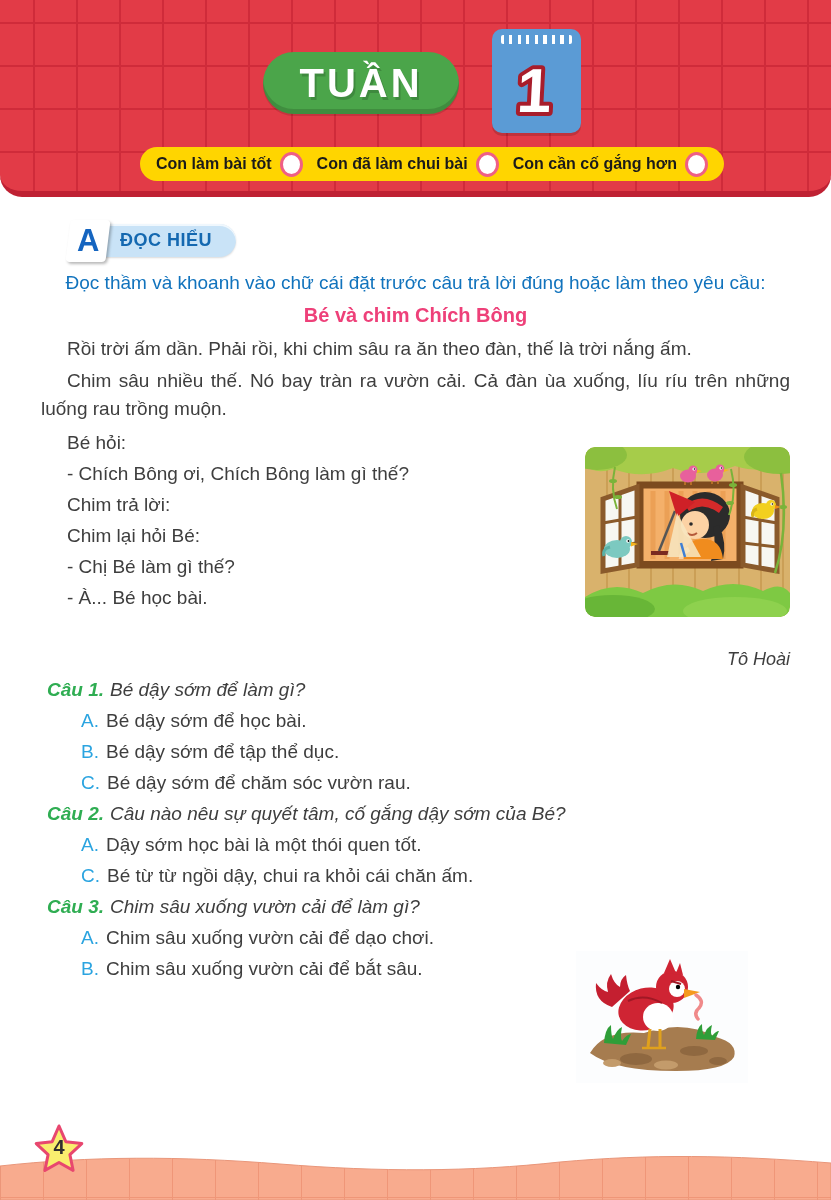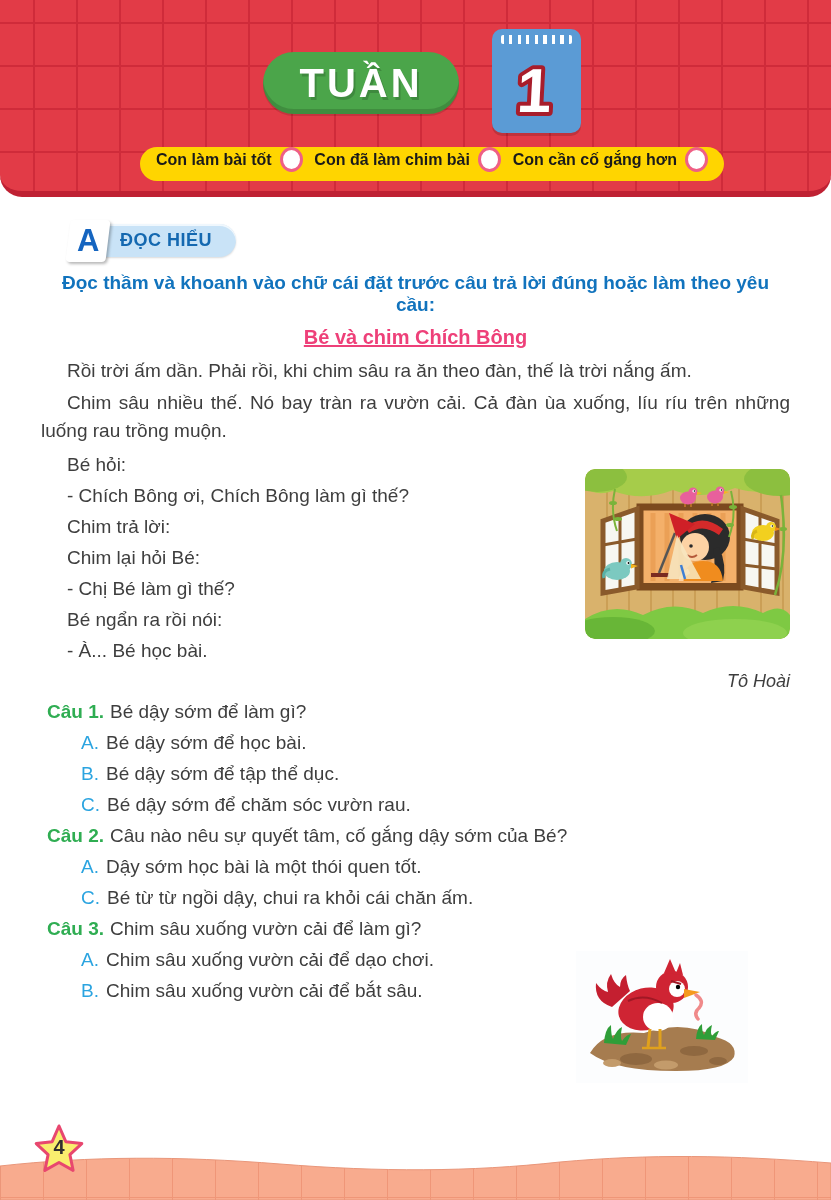--- a/index.html
+++ b/index.html
@@ -37,21 +37,21 @@
   }
   .calendar .binding {
     height:9px; margin:6px 9px 0 9px;
     background:repeating-linear-gradient(90deg,#fff 0 3px, transparent 3px 8.5px);
     border-radius:2px;
   }
   .calendar svg { display:block; margin-top:-4px; }
   .banner {
     position:absolute; left:140px; top:147px; width:584px; height:34px;
     background:#ffd500; border-radius:17px;
-    display:flex; align-items:flex-start; justify-content:space-between;
+    display:flex; align-items:center; justify-content:space-between;
     padding:0 16px;
   }
   .banner-item { display:flex; align-items:center; gap:8px; }
   .banner-item .lbl { font-size:16px; font-weight:bold; color:#1a1a1a; }
   .banner-item .circle {
     width:23px; height:25px; background:#fff;
     border:3px solid #ef5f85; border-radius:50%;
     cursor:pointer;
   }
 
@@ -71,39 +71,39 @@
     background:#ffffff; border-radius:4px;
     transform:skewX(-7deg);
     box-shadow:2px 2px 3px rgba(0,0,0,0.28);
     display:flex; align-items:center; justify-content:center;
     color:#1565c0; font-weight:bold; font-size:31px;
   }
   .section-letter span { transform:skewX(7deg); display:block; }
 
   .instruction {
     margin-top:13px; text-align:center;
-    color:#1173bd; font-weight:bold; font-size:19px;
+    color:#1173bd; font-weight:normal; font-size:19px;
   }
   .story-title {
     margin-top:10px; text-align:center;
-    color:#ee4079; font-weight:bold; font-size:20px;text-decoration:underline;
+    color:#ee4079; font-weight:bold; font-size:20px;
   }
 
   .story { margin-top:8px; color:#3e3e3e; font-size:19px; }
   .story p { text-indent:26px; line-height:28px; text-align:justify; margin-bottom:4px; }
 
   .dialogue-row { display:flex; margin-top:3px; }
   .dialogue { flex:1; color:#3e3e3e; font-size:19px; }
   .dialogue div { line-height:31px; padding-left:26px; }
   .illus-col { width:208px; display:flex; flex-direction:column; align-items:flex-end; }
   .illus-col svg.story-illus { margin-top:20px; border-radius:10px; }
   .author { margin-top:32px; font-size:18px; font-style:italic; color:#3e3e3e; }
 
   .questions { margin-top:4px; font-size:19px; color:#3e3e3e; }
-  .q-line { line-height:31px; }
+  .q-line { line-height:31px;font-style:italic; }
   .q-label { color:#2fad52; font-weight:bold; margin-right:6px; margin-left:6px; }
   .option { line-height:31px; padding-left:40px; cursor:pointer; }
   .opt-letter { color:#2ba4e0; margin-right:7px; }
 
   .bird-box {
     position:absolute; left:576px; top:951px; width:172px; height:132px;
     background:#fcfdfe;
   }
 
   
@@ -128,21 +128,21 @@
       <svg width="89" height="92" viewBox="0 0 89 92">
         <text x="45" y="72" text-anchor="middle" font-family="Liberation Sans, sans-serif" font-size="62" font-weight="bold" fill="#ffffff" stroke="#a81d2b" stroke-width="8" paint-order="stroke" stroke-linejoin="round" transform="skewX(-3)">1</text>
       </svg>
     </div>
     <div class="banner">
       <div class="banner-item">
         <span class="lbl">Con làm bài tốt</span>
         <span class="circle"></span>
       </div>
       <div class="banner-item">
-        <span class="lbl">Con đã làm chim bài</span>
+        <span class="lbl">Con đã làm chui bài</span>
         <span class="circle"></span>
       </div>
       <div class="banner-item">
         <span class="lbl">Con cần cố gắng hơn</span>
         <span class="circle"></span>
       </div>
     </div>
   </div>
 
   <div class="main">
@@ -163,21 +163,20 @@
       <p>Chim sâu nhiều thế. Nó bay tràn ra vườn cải. Cả đàn ùa xuống, líu ríu trên những luống rau trồng muộn.</p>
     </div>
 
     <div class="dialogue-row">
       <div class="dialogue">
         <div>Bé hỏi:</div>
         <div>- Chích Bông ơi, Chích Bông làm gì thế?</div>
         <div>Chim trả lời:</div>
         <div>Chim lại hỏi Bé:</div>
         <div>- Chị Bé làm gì thế?</div>
-        <div>Bé ngẩn ra rồi nói:</div>
         <div>- À... Bé học bài.</div>
       </div>
       <div class="illus-col">
 
         <svg class="story-illus" width="205" height="170" viewBox="0 0 205 170">
           <defs>
               <clipPath id="ic">
                 <rect width="205" height="170" rx="10"></rect>
               </clipPath>
             </defs>

